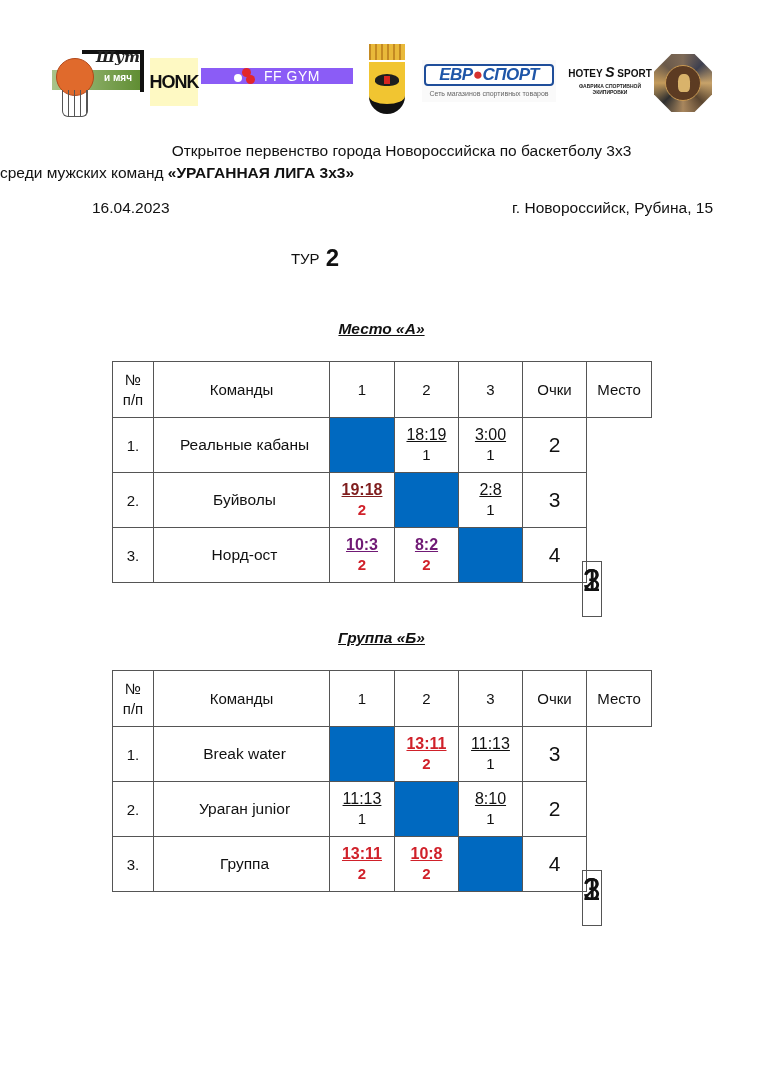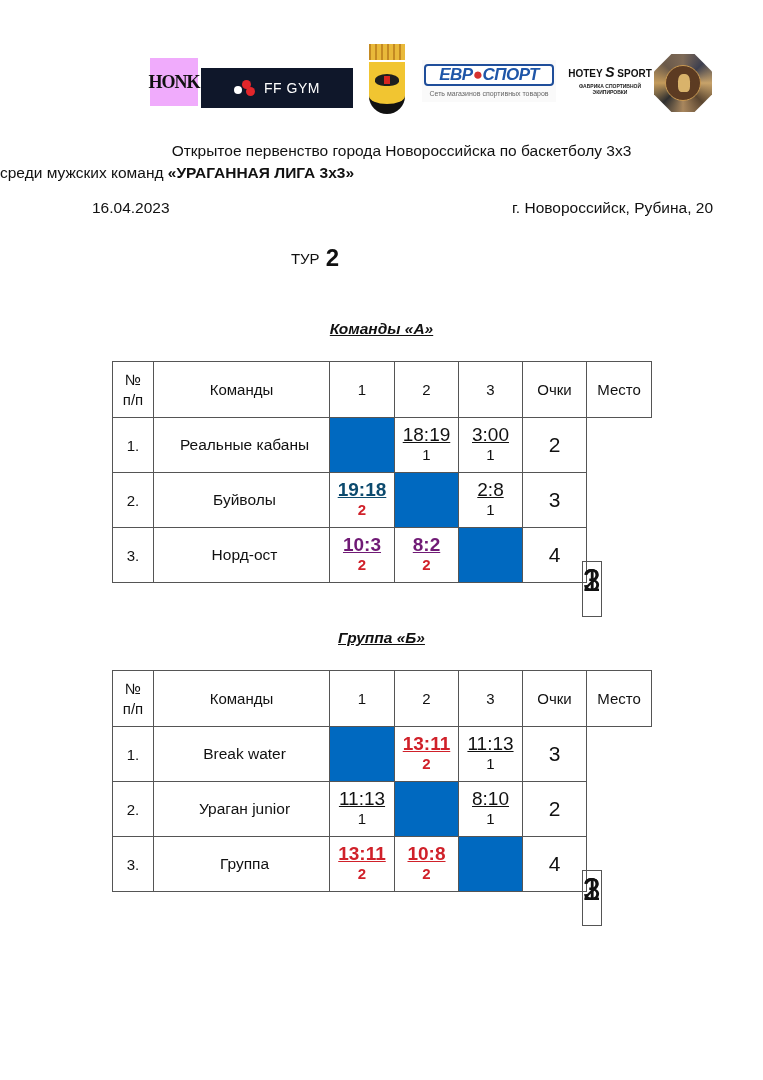--- a/index.html
+++ b/index.html
@@ -12,23 +12,23 @@
   .logo-shut { left:0; top:0; width:104px; height:74px; }
   .shut-green { position:absolute; left:6px; top:26px; width:92px; height:20px; background:linear-gradient(90deg,#a9c48a,#5d8b2f); }
   .shut-text-top { position:absolute; left:50px; top:4px; font-family:"DejaVu Serif", serif; font-style:italic; font-weight:bold; font-size:15px; color:#222; }
   .shut-text-bottom { position:absolute; left:58px; top:28px; font-size:10px; font-weight:bold; color:#fff; }
   .shut-ball { position:absolute; left:10px; top:14px; width:36px; height:36px; border-radius:50%; background:#e06a2c; border:1px solid #b2481a; }
   .shut-net { position:absolute; left:16px; top:46px; width:24px; height:26px; border:1px solid #555; border-top:none; border-radius:0 0 6px 6px;
               background:repeating-linear-gradient(90deg,transparent 0 5px,#555 5px 6px); }
   .shut-bar { position:absolute; left:36px; top:6px; width:62px; height:4px; background:#111; }
   .shut-bar2 { position:absolute; left:94px; top:6px; width:4px; height:42px; background:#111; }
 
-  .logo-honk { left:104px; top:14px; width:48px; height:48px; background:#f0abfc; display:flex; align-items:center; justify-content:center;
-               font-family:Liberation Serif, serif; font-weight:bold; font-size:18px; letter-spacing:-1px; color:#111; }
-  .logo-ffgym { left:155px; top:24px; width:152px; height:40px; background:#0f172a; display:flex; align-items:center; justify-content:center; gap:6px;
+  .logo-honk { left:104px; top:14px; width:48px; height:48px; background:#fef9c3; display:flex; align-items:center; justify-content:center;
+               font-family:Liberation Sans, sans-serif; font-weight:bold; font-size:18px; letter-spacing:-1px; color:#111; }
+  .logo-ffgym { left:155px; top:24px; width:152px; height:16px; background:#8b5cf6; display:flex; align-items:center; justify-content:center; gap:6px;
                 color:#fff; font-size:14px; letter-spacing:0.5px; }
   .dots { position:relative; width:24px; height:16px; }
   .dots span { position:absolute; border-radius:50%; }
   .dots .d1 { left:0; top:6px; width:8px; height:8px; background:#fff; }
   .dots .d2 { left:8px; top:0; width:9px; height:9px; background:#e2262b; }
   .dots .d3 { left:12px; top:7px; width:9px; height:9px; background:#e2262b; }
 
   .logo-coat { left:320px; top:0; width:42px; height:74px; }
   .coat-crown { position:absolute; left:3px; top:0; width:36px; height:16px; background:#e9b93a;
                 background-image:repeating-linear-gradient(90deg,#c48a22 0 2px,transparent 2px 6px); }
@@ -73,28 +73,37 @@
   .tA { top:361px; }
   .tB { top:670px; }
   table.res tr.head th { height:55px; font-size:15px; }
   table.res tr.row td { height:54px; }
   th.no-h { font-size:14px; line-height:20px; }
   td.no { font-size:15px; }
   td.team { text-align:left; padding-left:6px !important; font-size:15.5px;margin-left:21px; }
   td.self { background:#0069c0; }
   td.pts { font-size:21px; }
   td.place { font-size:32px; }
-  .score { display:block; font-size:19px; line-height:20px; text-decoration:underline; }
+  .score { display:block; font-size:16px; line-height:20px; text-decoration:underline; }
   .spts { display:block; font-size:15px; line-height:20px; }
   .win .score, .win .spts { color:#d0212a; font-weight:bold; }
 </style>
 </head>
 <body>
 
 <div class="logos">
+  <div class="logo logo-shut">
+    <div class="shut-green"></div>
+    <div class="shut-bar"></div>
+    <div class="shut-bar2"></div>
+    <div class="shut-ball"></div>
+    <div class="shut-net"></div>
+    <span class="shut-text-top">Шут</span>
+    <span class="shut-text-bottom">и мяч</span>
+  </div>
 
   <div class="logo logo-honk">
     <span>HONK</span>
   </div>
 
   <div class="logo logo-ffgym">
     <div class="dots">
       <span class="d1"></span>
         <span class="d2"></span>
         <span class="d3"></span>
@@ -122,24 +131,24 @@
   <div class="logo logo-octa">
     <div class="octa-inner">
       <div class="octa-fig"></div>
     </div>
   </div>
 </div>
 
 <div class="title-1">Открытое первенство города Новороссийска по баскетболу 3х3</div>
 <div class="title-2"><span>среди мужских команд </span><b>«УРАГАННАЯ ЛИГА 3х3»</b></div>
 <div class="date">16.04.2023</div>
-<div class="place">г. Новороссийск, Рубина, 20</div>
+<div class="place">г. Новороссийск, Рубина, 15</div>
 <div class="tour"><span>ТУР</span> <span class="num">2</span></div>
 
-<div class="group-title gA">Команды «А»</div>
+<div class="group-title gA">Место «А»</div>
 <table class="res tA">
   <colgroup>
       <col style="width:41px">
       <col style="width:176px">
       <col style="width:65px">
       <col style="width:64px">
       <col style="width:64px">
       <col style="width:64px">
       <col style="width:65px">
     </colgroup>
@@ -165,21 +174,21 @@
           <span class="score">3:00</span>
           <span class="spts">1</span>
         </td>
     <td class="pts">2</td>
     <td class="place">3</td>
   </tr>
   <tr class="row">
     <td class="no">2.</td>
     <td class="team">Буйволы</td>
     <td class="win">
-          <span class="score" style="color: #0c4a6e;">19:18</span>
+          <span class="score" style="color: #7f1d1d;">19:18</span>
           <span class="spts" style="color: rgb(208, 33, 42);">2</span>
         </td>
     <td class="self" style="background: rgb(0, 105, 192);"></td>
     <td>
           <span class="score">2:8</span>
           <span class="spts">1</span>
         </td>
     <td class="pts">3</td>
     <td class="place">2</td>
   </tr>

